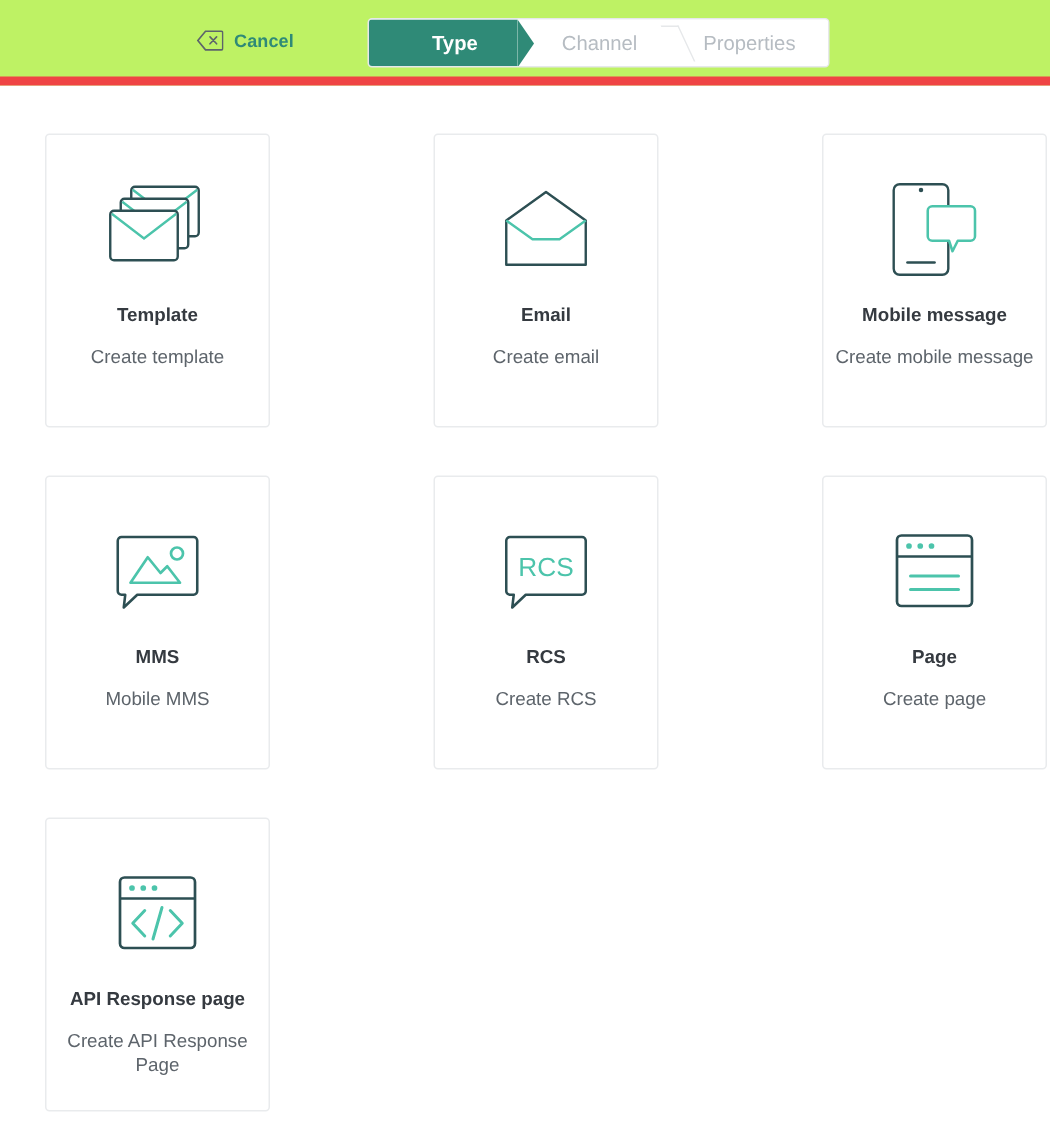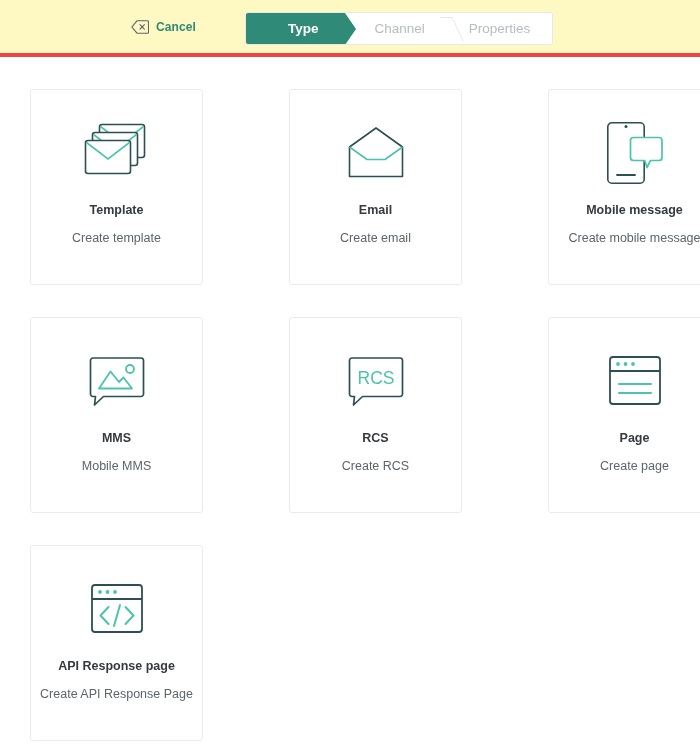--- a/index.html
+++ b/index.html
@@ -9,22 +9,22 @@
     height: 748px;
     background: #ffffff;
     font-family: "Liberation Sans", sans-serif;
     overflow: hidden;
   }
 
   
   .header {
     position: relative;
     height: 57px;
-    border-bottom: 4px solid #ef4444;
-    background: #fef9c3;
+    border-bottom: 6px solid #ef4444;
+    background: #bef264;
   }
 
   .cancel-button {
     position: absolute;
     left: 131px;
     top: 20px;
     display: flex;
     align-items: center;
     gap: 7px;
     cursor: pointer;
@@ -112,21 +112,21 @@
   .grid-wrap {
     padding: 32px 0 0 30px;
   }
   .grid {
     display: grid;
     grid-template-columns: repeat(3, 166px);
     column-gap: 93px;
     row-gap: 32px;
   }
   .card {
-    width: 173px;
+    width: 150px;
     height: 196px;
     border: 1px solid #e9ebed;
     border-radius: 3px;
     background: #ffffff;
     display: flex;
     flex-direction: column;
     align-items: center;
     cursor: pointer;
   }
   .card-icon {

